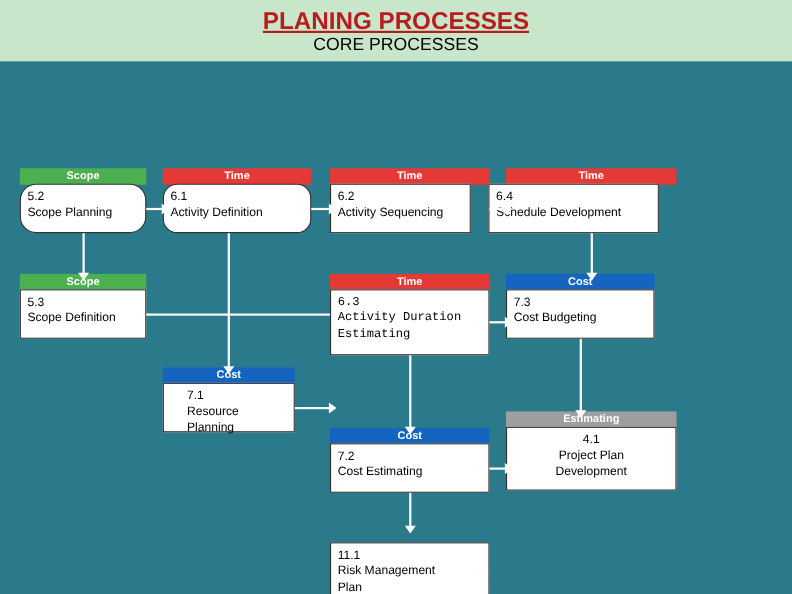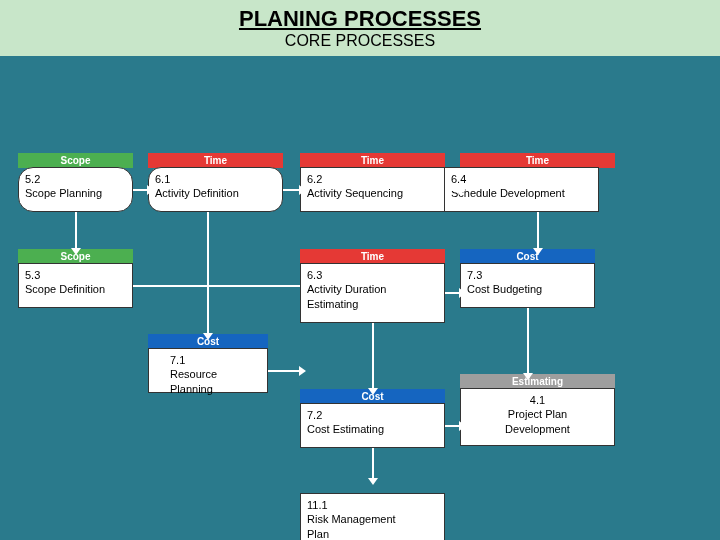--- a/index.html
+++ b/index.html
@@ -13,21 +13,21 @@
     }
     .header-section {
       background: #c8e6c9;
       text-align: center;
       padding: 6px 0 2px 0;
     }
     .main-title {
       font-size: 22px;
       font-weight: bold;
       text-decoration: underline;
-      color: #000000;
+      color: #b91c1c;
     }
     .sub-title {
       font-size: 16px;
       font-weight: normal;
       color: #000;
       padding-bottom: 4px;
     }
     .content-area {
       position: relative;
       width: 720px;
@@ -102,36 +102,36 @@
   <div class="proc-box" style="top:111px;left:18px;width:115px;height:45px;border-radius:15px;">
     <span>5.2<br>Scope Planning</span>
   </div>
 
   <div class="label-bar label-time" style="top:97px;left:148px;width:135px;">Time</div>
   <div class="proc-box" style="top:111px;left:148px;width:135px;height:45px;border-radius:13px;">
     <span>6.1<br>Activity Definition</span>
   </div>
 
   <div class="label-bar label-time" style="top:97px;left:300px;width:145px;">Time</div>
-  <div class="proc-box" style="top:111px;left:300px;width:145px;height:45px;">
+  <div class="proc-box" style="top:111px;left:300px;width:128px;height:45px;">
     <span>6.2<br>Activity Sequencing</span>
   </div>
 
   <div class="label-bar label-time" style="top:97px;left:460px;width:155px;">Time</div>
   <div class="proc-box" style="top:111px;left:444px;width:155px;height:45px;">
     <span>6.4<br>Schedule Development</span>
   </div>
 
   <div class="label-bar label-scope" style="top:193px;left:18px;width:115px;">Scope</div>
   <div class="proc-box" style="top:207px;left:18px;width:115px;height:45px;">
     <span>5.3<br>Scope Definition</span>
   </div>
 
   <div class="label-bar label-time" style="top:193px;left:300px;width:145px;">Time</div>
-  <div class="proc-box" style="top:207px;left:300px;width:145px;height:60px;">
+  <div class="proc-box" style="top:207px;left:300px;width:145px;height:60px;font-family:Liberation Mono, monospace;">
     <span>6.3<br>Activity Duration<br>Estimating</span>
   </div>
 
   <div class="label-bar label-cost" style="top:193px;left:460px;width:135px;">Cost</div>
   <div class="proc-box" style="top:207px;left:460px;width:135px;height:45px;">
     <span>7.3<br>Cost Budgeting</span>
   </div>
 
   <div class="label-bar label-cost" style="top:278px;left:148px;width:120px;">Cost</div>
   <div class="proc-box" style="top:292px;left:148px;width:120px;height:45px;padding-left:21px;">

